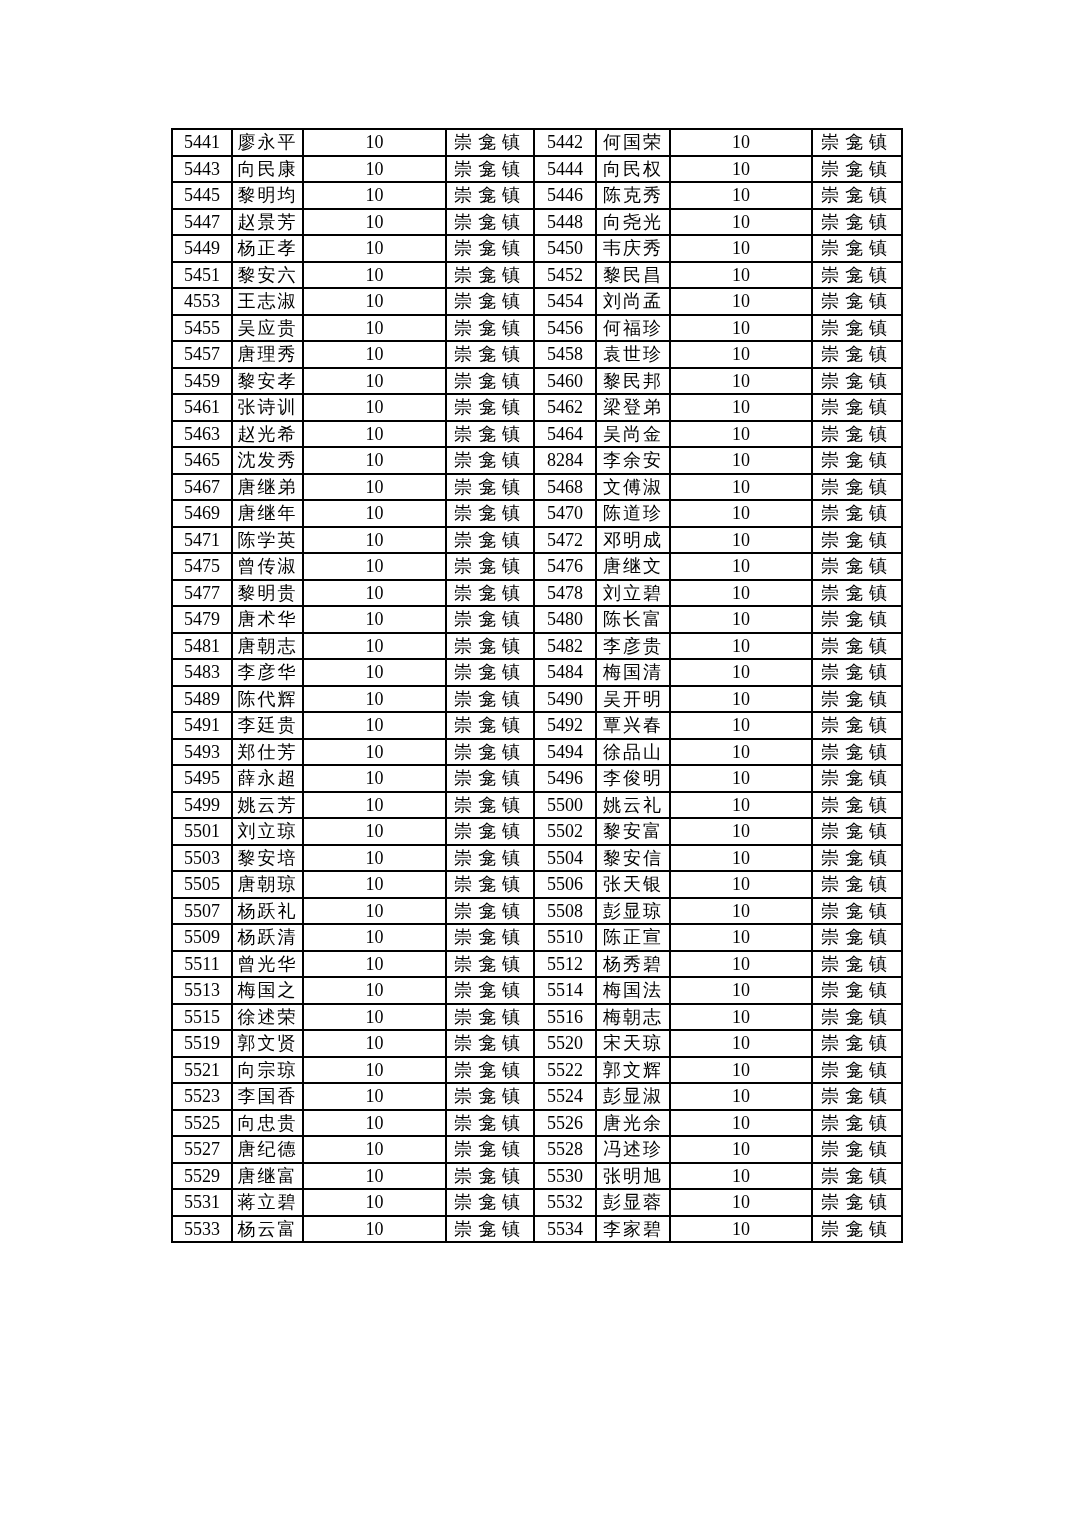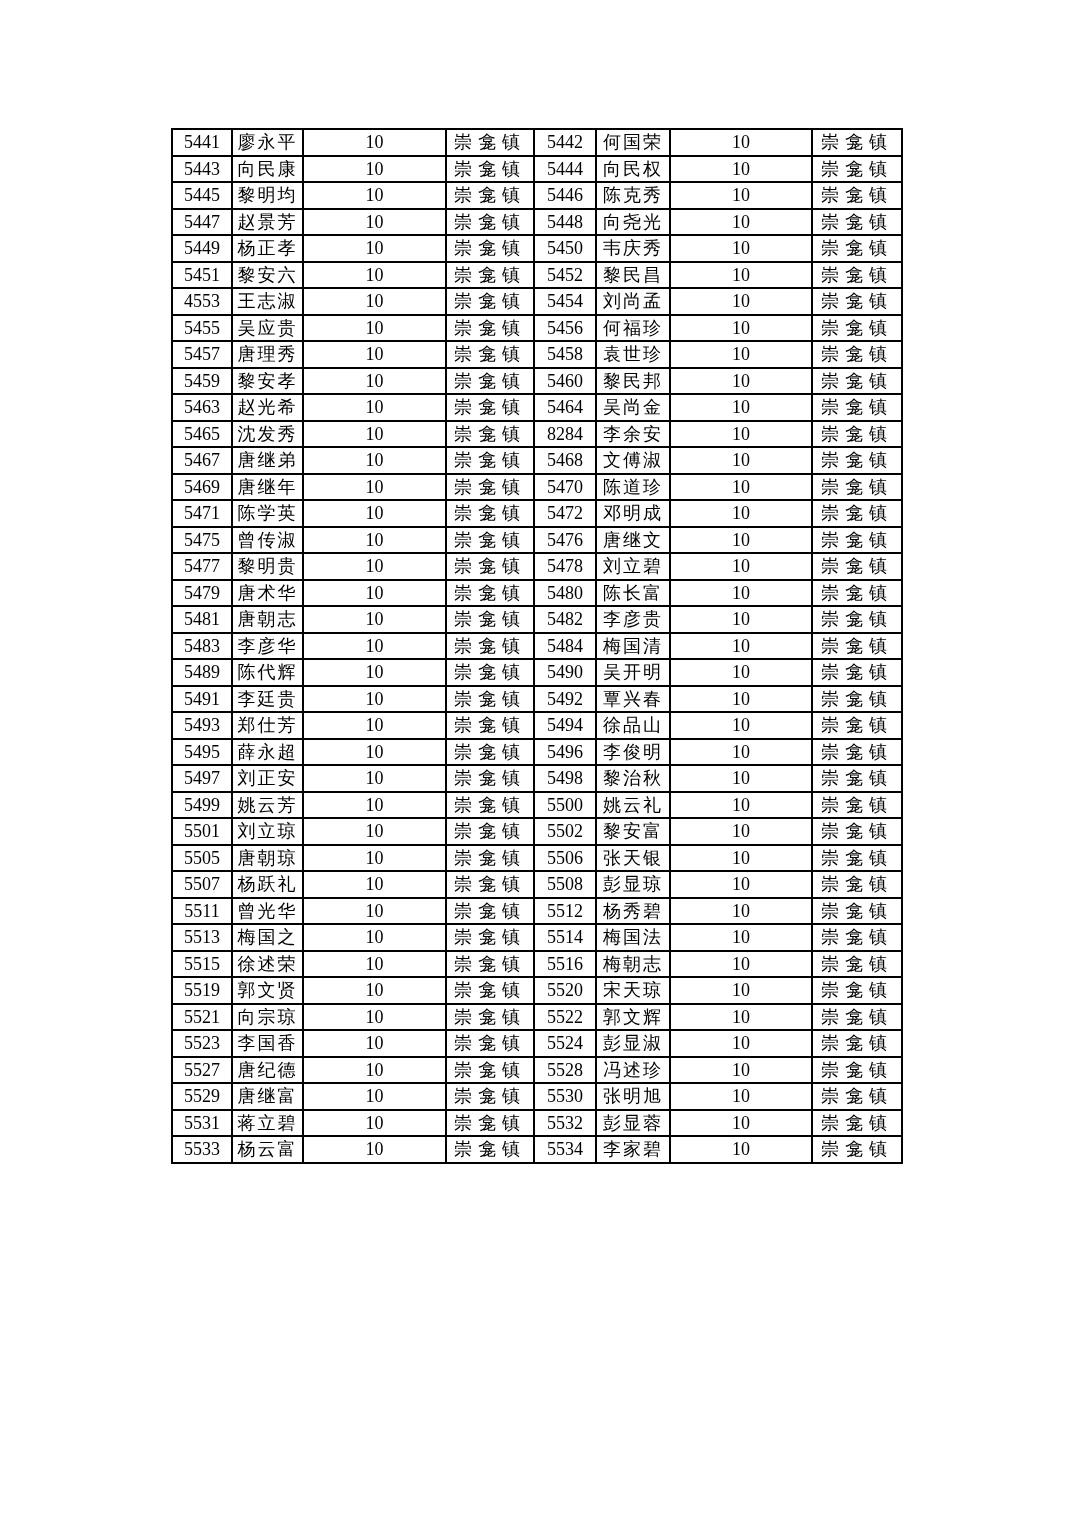--- a/index.html
+++ b/index.html
@@ -150,20 +150,30 @@
           <td class="cell-serial">5459</td>
           <td class="cell-person">黎安孝</td>
           <td class="cell-amount">10</td>
           <td class="cell-town">崇龛镇</td>
           <td class="cell-serial">5460</td>
           <td class="cell-person">黎民邦</td>
           <td class="cell-amount">10</td>
           <td class="cell-town">崇龛镇</td>
         </tr>
         <tr>
+          <td class="cell-serial">5461</td>
+          <td class="cell-person">张诗训</td>
+          <td class="cell-amount">10</td>
+          <td class="cell-town">崇龛镇</td>
+          <td class="cell-serial">5462</td>
+          <td class="cell-person">梁登弟</td>
+          <td class="cell-amount">10</td>
+          <td class="cell-town">崇龛镇</td>
+        </tr>
+        <tr>
           <td class="cell-serial">5463</td>
           <td class="cell-person">赵光希</td>
           <td class="cell-amount">10</td>
           <td class="cell-town">崇龛镇</td>
           <td class="cell-serial">5464</td>
           <td class="cell-person">吴尚金</td>
           <td class="cell-amount">10</td>
           <td class="cell-town">崇龛镇</td>
         </tr>
         <tr>
@@ -290,70 +300,80 @@
           <td class="cell-serial">5495</td>
           <td class="cell-person">薛永超</td>
           <td class="cell-amount">10</td>
           <td class="cell-town">崇龛镇</td>
           <td class="cell-serial">5496</td>
           <td class="cell-person">李俊明</td>
           <td class="cell-amount">10</td>
           <td class="cell-town">崇龛镇</td>
         </tr>
         <tr>
-          <td class="cell-serial">5497</td>
-          <td class="cell-person">刘正安</td>
-          <td class="cell-amount">10</td>
-          <td class="cell-town">崇龛镇</td>
-          <td class="cell-serial">5498</td>
-          <td class="cell-person">黎治秋</td>
-          <td class="cell-amount">10</td>
-          <td class="cell-town">崇龛镇</td>
-        </tr>
-        <tr>
           <td class="cell-serial">5499</td>
           <td class="cell-person">姚云芳</td>
           <td class="cell-amount">10</td>
           <td class="cell-town">崇龛镇</td>
           <td class="cell-serial">5500</td>
           <td class="cell-person">姚云礼</td>
           <td class="cell-amount">10</td>
           <td class="cell-town">崇龛镇</td>
         </tr>
         <tr>
           <td class="cell-serial">5501</td>
           <td class="cell-person">刘立琼</td>
           <td class="cell-amount">10</td>
           <td class="cell-town">崇龛镇</td>
           <td class="cell-serial">5502</td>
           <td class="cell-person">黎安富</td>
           <td class="cell-amount">10</td>
           <td class="cell-town">崇龛镇</td>
         </tr>
         <tr>
+          <td class="cell-serial">5503</td>
+          <td class="cell-person">黎安培</td>
+          <td class="cell-amount">10</td>
+          <td class="cell-town">崇龛镇</td>
+          <td class="cell-serial">5504</td>
+          <td class="cell-person">黎安信</td>
+          <td class="cell-amount">10</td>
+          <td class="cell-town">崇龛镇</td>
+        </tr>
+        <tr>
           <td class="cell-serial">5505</td>
           <td class="cell-person">唐朝琼</td>
           <td class="cell-amount">10</td>
           <td class="cell-town">崇龛镇</td>
           <td class="cell-serial">5506</td>
           <td class="cell-person">张天银</td>
           <td class="cell-amount">10</td>
           <td class="cell-town">崇龛镇</td>
         </tr>
         <tr>
           <td class="cell-serial">5507</td>
           <td class="cell-person">杨跃礼</td>
           <td class="cell-amount">10</td>
           <td class="cell-town">崇龛镇</td>
           <td class="cell-serial">5508</td>
           <td class="cell-person">彭显琼</td>
           <td class="cell-amount">10</td>
           <td class="cell-town">崇龛镇</td>
         </tr>
         <tr>
+          <td class="cell-serial">5509</td>
+          <td class="cell-person">杨跃清</td>
+          <td class="cell-amount">10</td>
+          <td class="cell-town">崇龛镇</td>
+          <td class="cell-serial">5510</td>
+          <td class="cell-person">陈正宣</td>
+          <td class="cell-amount">10</td>
+          <td class="cell-town">崇龛镇</td>
+        </tr>
+        <tr>
           <td class="cell-serial">5511</td>
           <td class="cell-person">曾光华</td>
           <td class="cell-amount">10</td>
           <td class="cell-town">崇龛镇</td>
           <td class="cell-serial">5512</td>
           <td class="cell-person">杨秀碧</td>
           <td class="cell-amount">10</td>
           <td class="cell-town">崇龛镇</td>
         </tr>
         <tr>
@@ -396,20 +416,30 @@
           <td class="cell-amount">10</td>
           <td class="cell-town">崇龛镇</td>
         </tr>
         <tr>
           <td class="cell-serial">5523</td>
           <td class="cell-person">李国香</td>
           <td class="cell-amount">10</td>
           <td class="cell-town">崇龛镇</td>
           <td class="cell-serial">5524</td>
           <td class="cell-person">彭显淑</td>
+          <td class="cell-amount">10</td>
+          <td class="cell-town">崇龛镇</td>
+        </tr>
+        <tr>
+          <td class="cell-serial">5525</td>
+          <td class="cell-person">向忠贵</td>
+          <td class="cell-amount">10</td>
+          <td class="cell-town">崇龛镇</td>
+          <td class="cell-serial">5526</td>
+          <td class="cell-person">唐光余</td>
           <td class="cell-amount">10</td>
           <td class="cell-town">崇龛镇</td>
         </tr>
         <tr>
           <td class="cell-serial">5527</td>
           <td class="cell-person">唐纪德</td>
           <td class="cell-amount">10</td>
           <td class="cell-town">崇龛镇</td>
           <td class="cell-serial">5528</td>
           <td class="cell-person">冯述珍</td>

